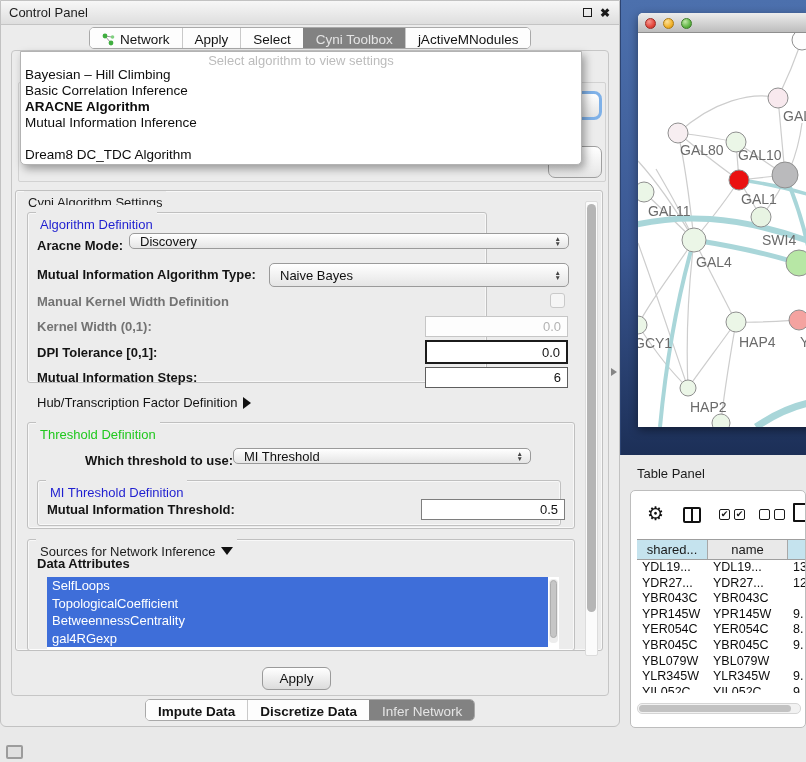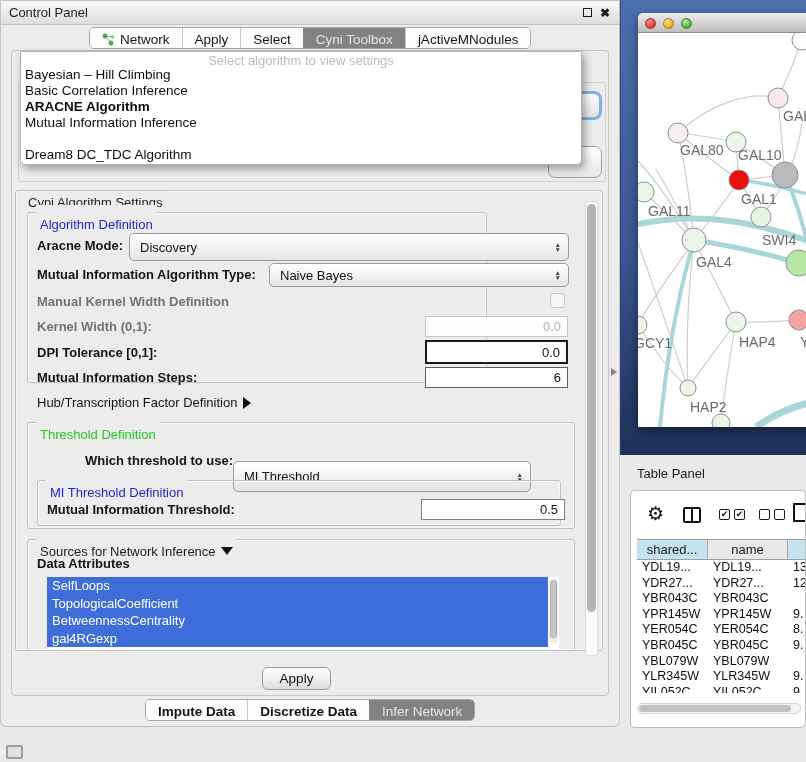--- a/index.html
+++ b/index.html
@@ -159,21 +159,21 @@
   </div>
 
   <div class="abs groupbox" style="left:14px; top:189px; width:588px; height:461px; overflow:hidden;">
     <span class="legend">Cyni Algorithm Settings</span>
   </div>
 
   <div class="abs groupbox" style="left:26px; top:211px; width:460px; height:171px;">
     <span class="legend blue">Algorithm Definition</span>
   </div>
   <div class="abs lbl b" style="left:36px; top:237px;">Aracne Mode:</div>
-  <div class="abs combo" style="left:128px; top:232px; width:440px; height:28px;">
+  <div class="abs combo" style="left:128px; top:232px; width:440px; height:16px;">
     <span>Discovery</span>
     <span class="arrows">
         <span>▲</span>
         <span>▼</span>
       </span>
   </div>
   <div class="abs lbl b" style="left:36px; top:266px;">Mutual Information Algorithm Type:</div>
   <div class="abs combo" style="left:268px; top:262px; width:300px; height:24px;">
     <span>Naive Bayes</span>
     <span class="arrows">
@@ -191,21 +191,21 @@
   <div class="abs field" style="left:424px; top:366px; width:143px; height:21px; border:1px solid #5e5e5e;">6</div>
 
   <div class="abs lbl" style="left:36px; top:394px;">
     <span>Hub/Transcription Factor Definition</span><span class="tri-right"></span>
   </div>
 
   <div class="abs groupbox" style="left:26px; top:421px; width:548px; height:107px;">
     <span class="legend green">Threshold Definition</span>
   </div>
   <div class="abs lbl b" style="left:84px; top:452px;">Which threshold to use:</div>
-  <div class="abs combo" style="left:232px; top:460px; width:298px; height:31px;justify-content:space-between;">
+  <div class="abs combo" style="left:232px; top:447px; width:298px; height:16px;justify-content:space-between;">
     <span>MI Threshold</span>
     <span class="arrows">
         <span>▲</span>
         <span>▼</span>
       </span>
   </div>
   <div class="abs groupbox" style="left:36px; top:479px; width:524px; height:46px;">
     <span class="legend blue">MI Threshold Definition</span>
   </div>
   <div class="abs lbl b" style="left:46px; top:501px;">Mutual Information Threshold:</div>

